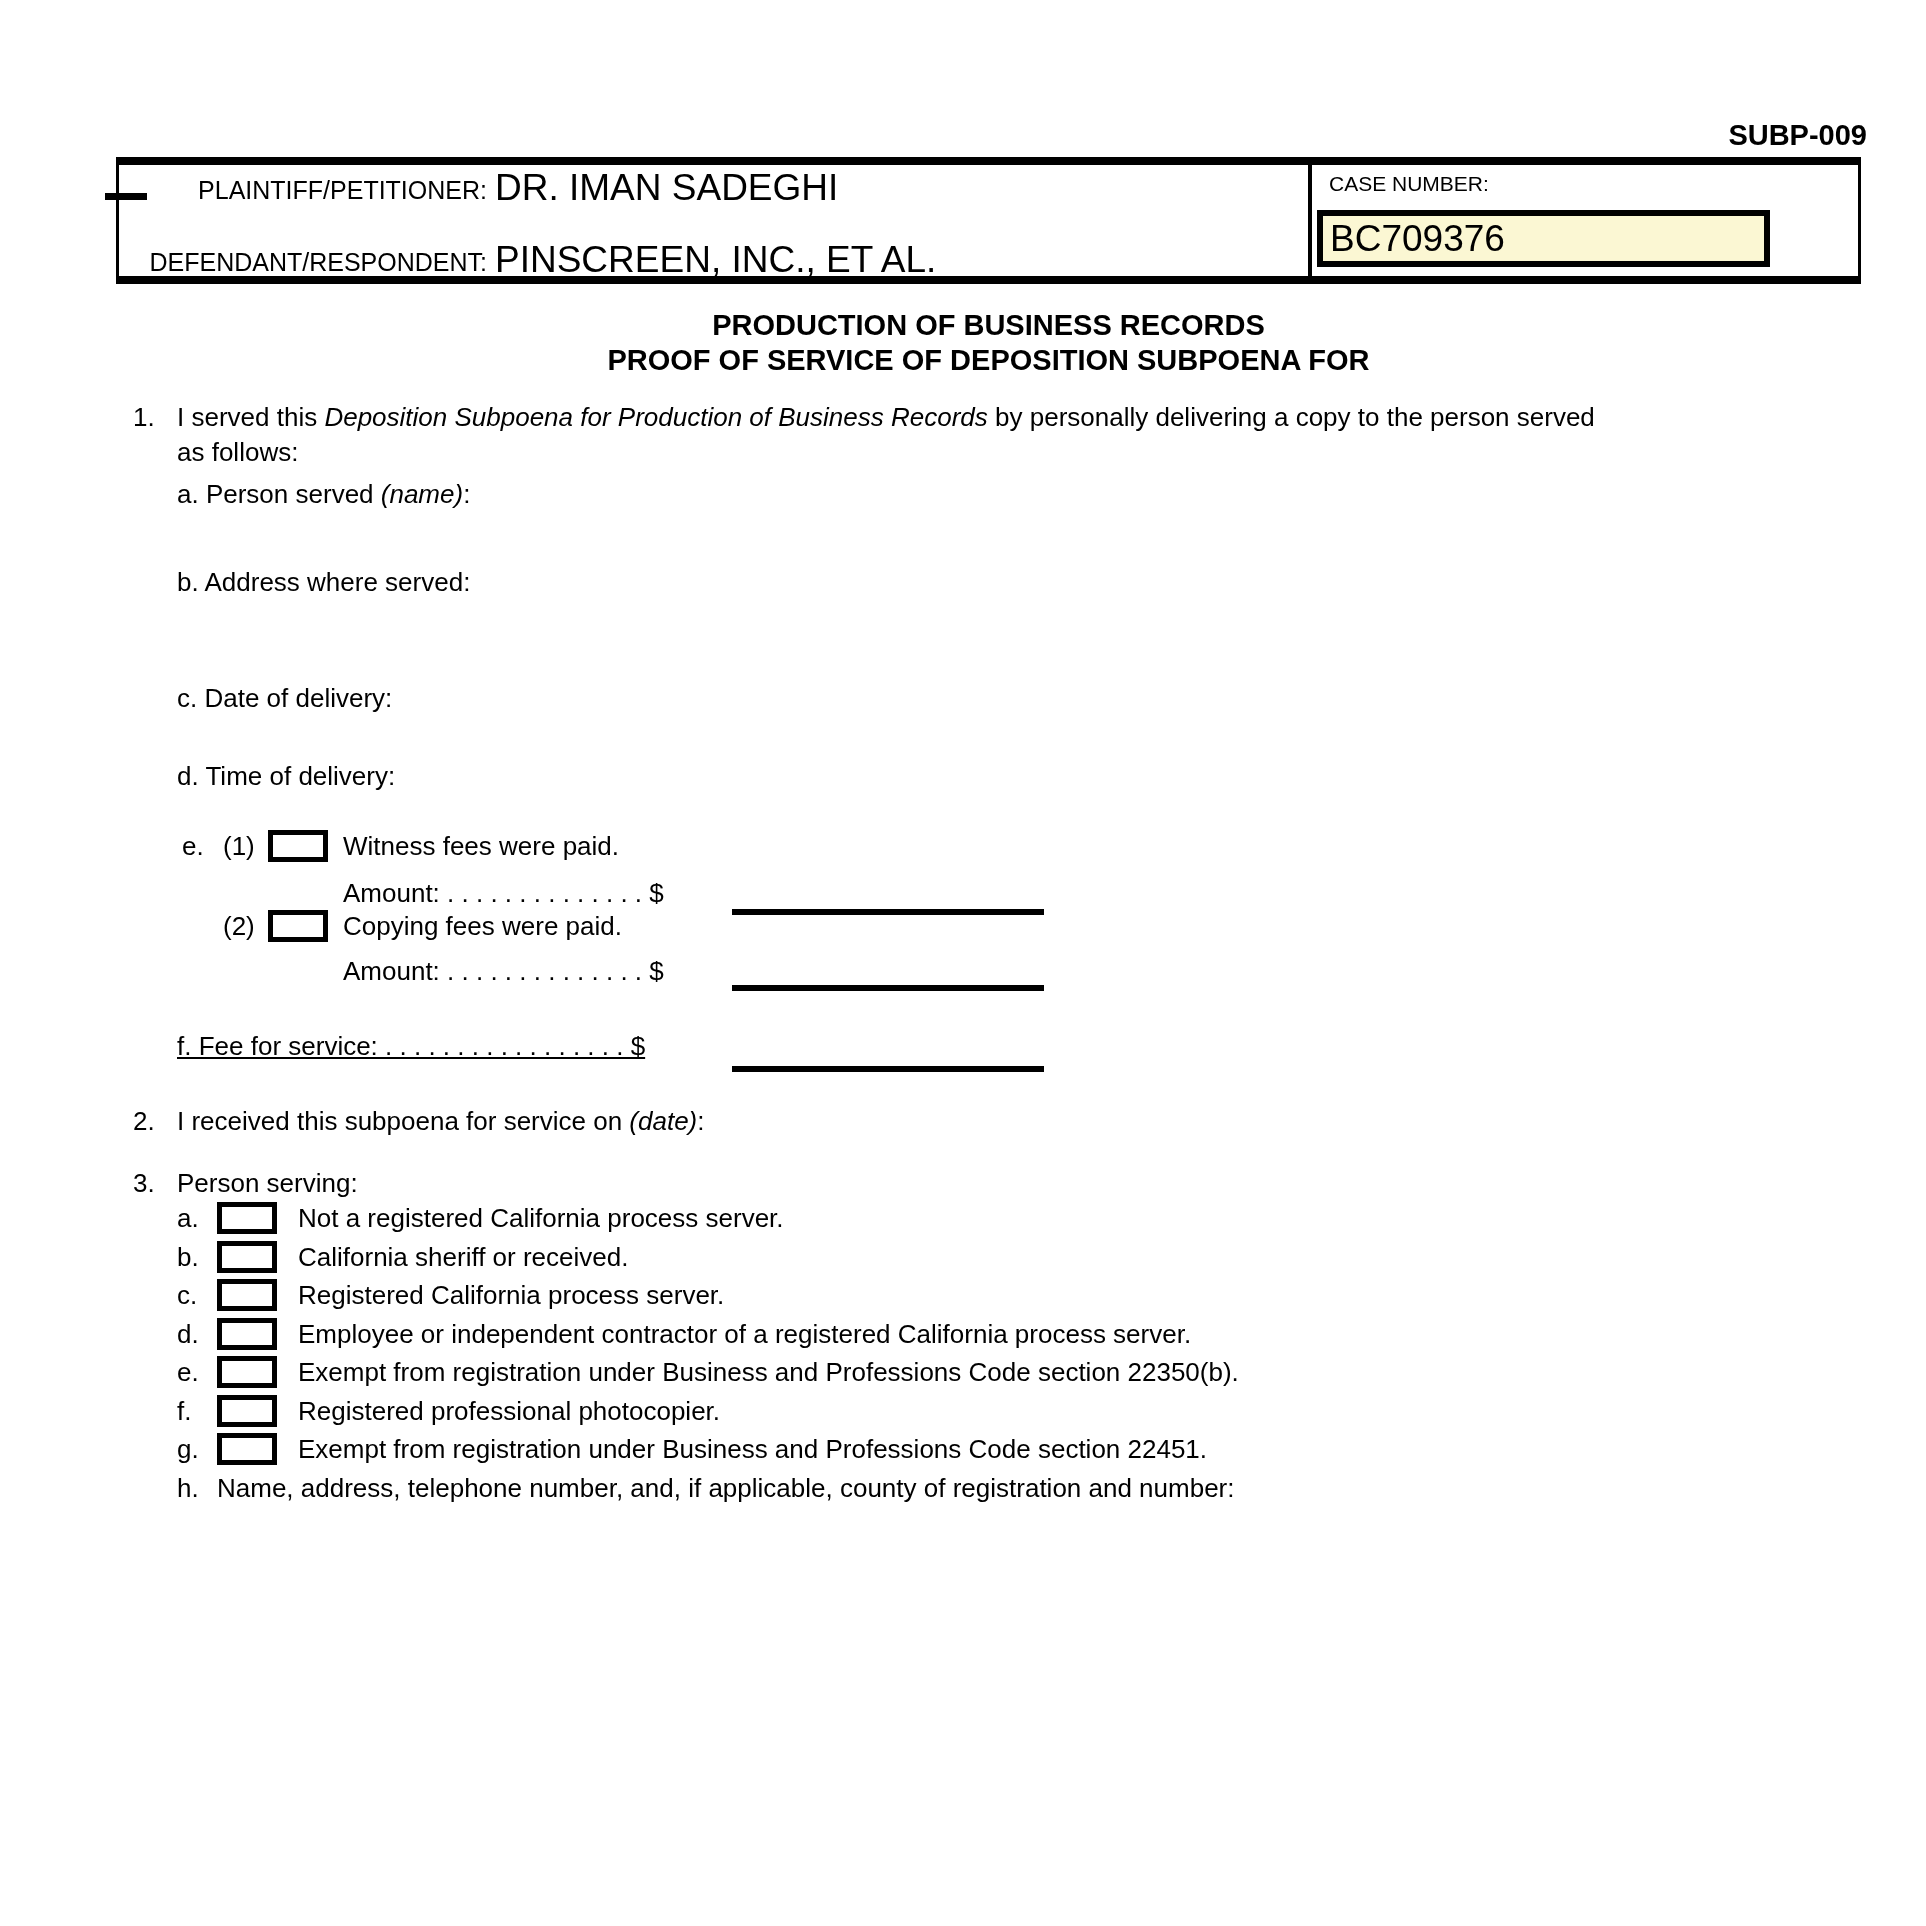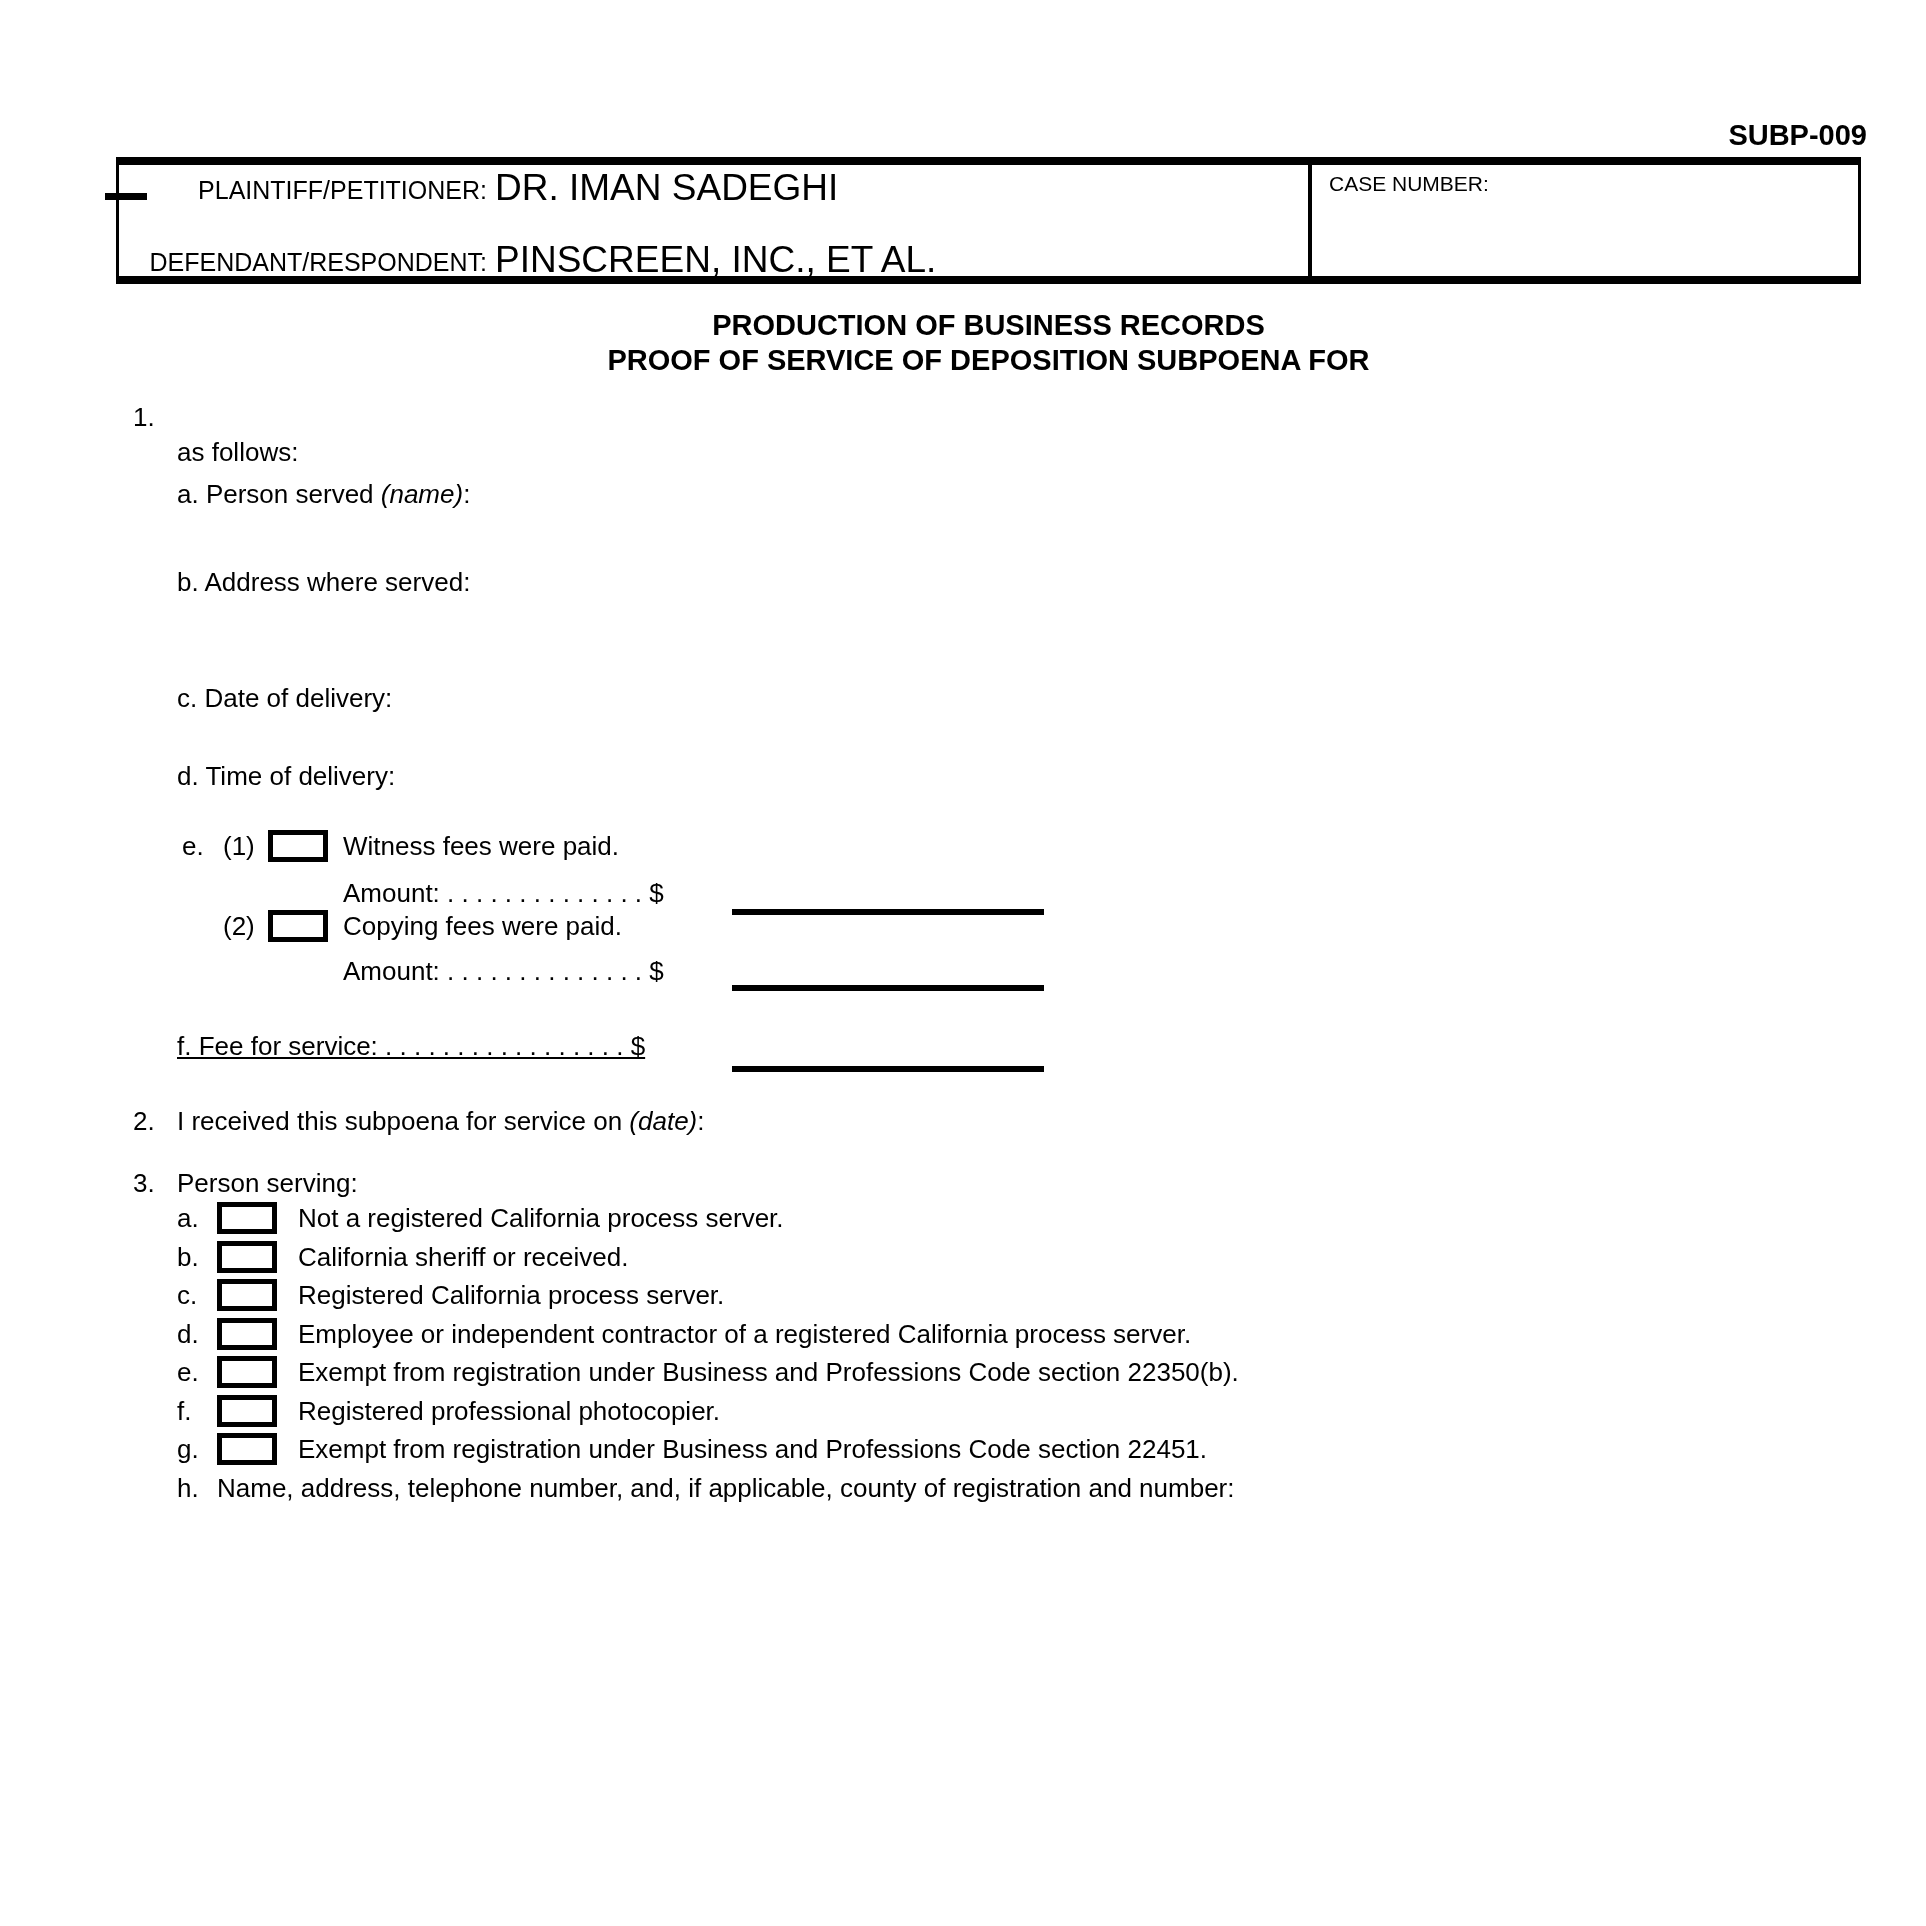--- a/index.html
+++ b/index.html
@@ -50,27 +50,33 @@
   <div class="vdivider"></div>
   <div class="tick"></div>
 
   <div class="abs t64 right" style="left:119px;top:178px;width:368px;">PLAINTIFF/PETITIONER:</div>
   <div class="abs t95" style="left:495px;top:169px;">DR. IMAN SADEGHI</div>
 
   <div class="abs t64 right" style="left:119px;top:250px;width:368px;">DEFENDANT/RESPONDENT:</div>
   <div class="abs t95" style="left:495px;top:241px;">PINSCREEN, INC., ET AL.</div>
 
   <div class="abs t55" style="left:1329px;top:173px;">CASE NUMBER:</div>
+  <div class="case-field" style="background:#FBF7D3;">
+    <span class="t95">BC709376</span>
+  </div>
 
   <div class="abs t76 b center lh92" style="left:116px;top:308px;width:1745px;white-space:normal;">
     <div>PRODUCTION OF BUSINESS RECORDS</div>
     <div>PROOF OF SERVICE OF DEPOSITION SUBPOENA FOR</div>
   </div>
 
   <div class="abs t68" style="left:133px;top:404px;">1.</div>
+  <div class="abs t68" style="left:177px;top:404px;">
+    <span>I served this </span><span class="i">Deposition Subpoena for Production of Business Records</span><span> by personally delivering a copy to the person served</span>
+  </div>
   <div class="abs t68" style="left:177px;top:439px;">as follows:</div>
 
   <div class="abs t68" style="left:177px;top:481px;">
     <span>a. Person served </span><span class="i">(name)</span><span>:</span>
   </div>
   <div class="abs t68" style="left:177px;top:569px;">b. Address where served:</div>
   <div class="abs t68" style="left:177px;top:685px;">c. Date of delivery:</div>
   <div class="abs t68" style="left:177px;top:763px;text-align:center;">d. Time of delivery:</div>
 
   <div class="flexrow t68" style="left:182px;top:826px;">

